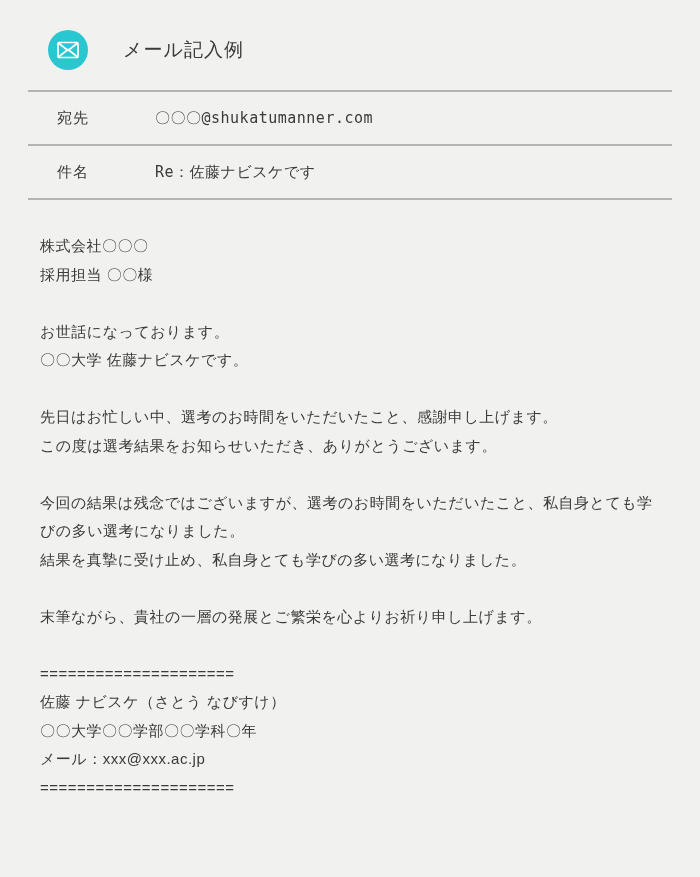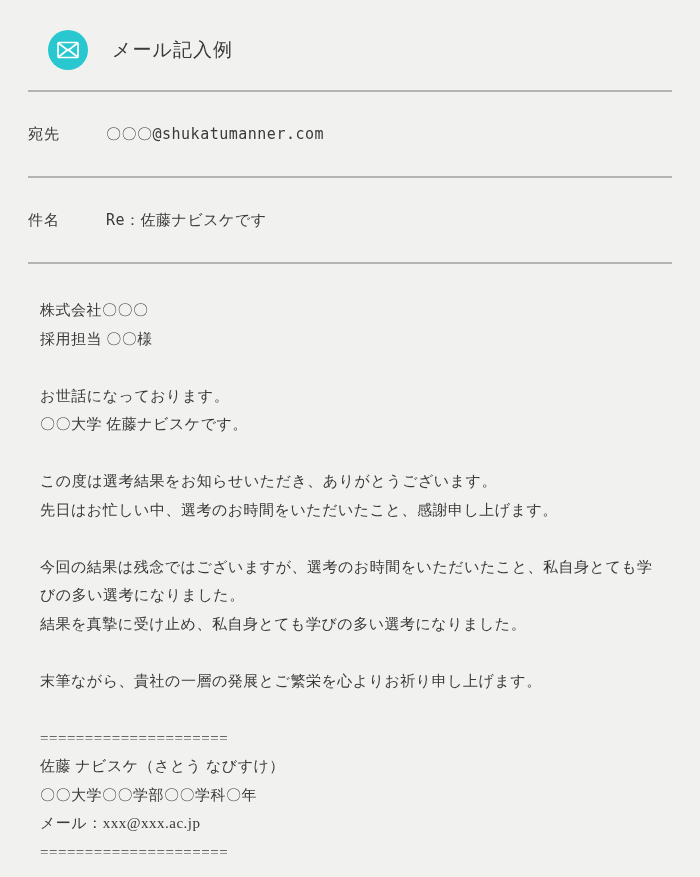--- a/index.html
+++ b/index.html
@@ -16,21 +16,21 @@
     overflow: hidden;
     box-sizing: border-box;
   }
   
   .header {
     height: 90px;
     display: flex;
     align-items: center;
     padding: 10px 0 0 48px;
     box-sizing: border-box;
-    gap: 24px;
+    gap: 35px;
   }
   .mail-badge {
     width: 40px;
     height: 40px;
     border-radius: 50%;
     background: #29c8d0;
     display: flex;
     align-items: center;
     justify-content: center;
     flex: 0 0 auto;
@@ -44,43 +44,44 @@
     color: #3a3a3a;
   }
   
   .sep {
     height: 2px;
     background: #b3b3b3;
     margin: 0 28px;
   }
   
   .field-row {
-    height: 84px;
+    height: 52px;
     display: flex;
     align-items: center;
-    padding-left: 28px;
+    padding-left: 57px;
     box-sizing: border-box;
     font-size: 15px;
   }
   .field-label {
     width: 78px;
     flex: 0 0 auto;
     letter-spacing: 1px;
   }
   .field-value {
     font-family: "DejaVu Sans Mono", "DejaVu Sans", sans-serif;
     letter-spacing: 0.5px;
+    margin-left: 20px;
   }
   
   .body {
     padding: 32px 38px 0 40px;
     font-size: 15px;
     line-height: 28.5px;
     letter-spacing: 0.5px;
-    font-family: Liberation Serif, serif;
+    font-family: Liberation Sans, sans-serif;
   }
   .body-line {
     min-height: 28.5px;
     white-space: pre-wrap;
     word-break: break-word;
   }
 </style>
 </head>
 <body>
 
@@ -114,22 +115,22 @@
   <div class="sep"></div>
 
   <div class="body">
 
   <div class="body-line">株式会社〇〇〇</div>
       <div class="body-line">採用担当 〇〇様</div>
       <div class="body-line">&nbsp;</div>
       <div class="body-line">お世話になっております。</div>
       <div class="body-line">〇〇大学 佐藤ナビスケです。</div>
       <div class="body-line">&nbsp;</div>
+      <div class="body-line">先日はお忙しい中、選考のお時間をいただいたこと、感謝申し上げます。</div>
       <div class="body-line">この度は選考結果をお知らせいただき、ありがとうございます。</div>
-      <div class="body-line">先日はお忙しい中、選考のお時間をいただいたこと、感謝申し上げます。</div>
       <div class="body-line">&nbsp;</div>
       <div class="body-line">今回の結果は残念ではございますが、選考のお時間をいただいたこと、私自身とても学びの多い選考になりました。</div>
       <div class="body-line">結果を真摯に受け止め、私自身とても学びの多い選考になりました。</div>
       <div class="body-line">&nbsp;</div>
       <div class="body-line">末筆ながら、貴社の一層の発展とご繁栄を心よりお祈り申し上げます。</div>
       <div class="body-line">&nbsp;</div>
       <div class="body-line">=====================</div>
       <div class="body-line">佐藤 ナビスケ（さとう なびすけ）</div>
       <div class="body-line">〇〇大学〇〇学部〇〇学科〇年</div>
       <div class="body-line">メール：xxx@xxx.ac.jp</div>

